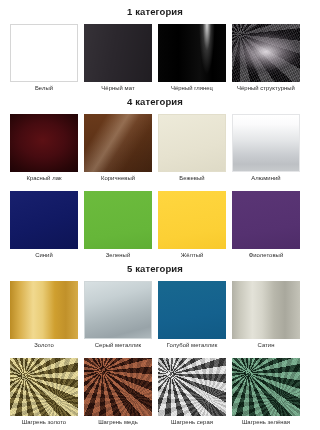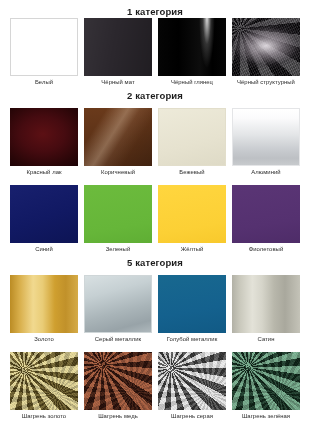--- a/index.html
+++ b/index.html
@@ -27,21 +27,21 @@
     text-align: center;
     font-family: "Liberation Sans", sans-serif;
     font-size: 9.5px;
     font-weight: bold;
     color: #1c1c1c;
     letter-spacing: 0.1px;
     line-height: 12px;
     margin: 0;
     padding: 0;
   }
-  .t1 { padding-top: 6px; }
+  .t1 { padding-top: 6px; padding-bottom: 6px; }
   .t2 { padding-top: 1px; padding-bottom: 6px; }
   .t3 { padding-top: 1px; padding-bottom: 6px; }
 
   .row {
     display: flex;
     justify-content: center;
     gap: 6px;
     padding: 0 0 0 0;
   }
   .cell {
@@ -216,21 +216,21 @@
         <div class="label">Чёрный глянец</div>
       </div>
       <div class="cell">
         <div class="swatch sw-black-struct"></div>
         <div class="label">Чёрный структурный</div>
       </div>
     </div>
   </div>
 
   <div>
-    <div class="cat-title t2">2 категория</div>
+    <div class="cat-title t2">4 категория</div>
     <div class="row">
       <div class="cell">
         <div class="swatch sw-red-lacquer"></div>
         <div class="label">Красный лак</div>
       </div>
       <div class="cell">
         <div class="swatch sw-brown"></div>
         <div class="label">Коричневый</div>
       </div>
       <div class="cell">

